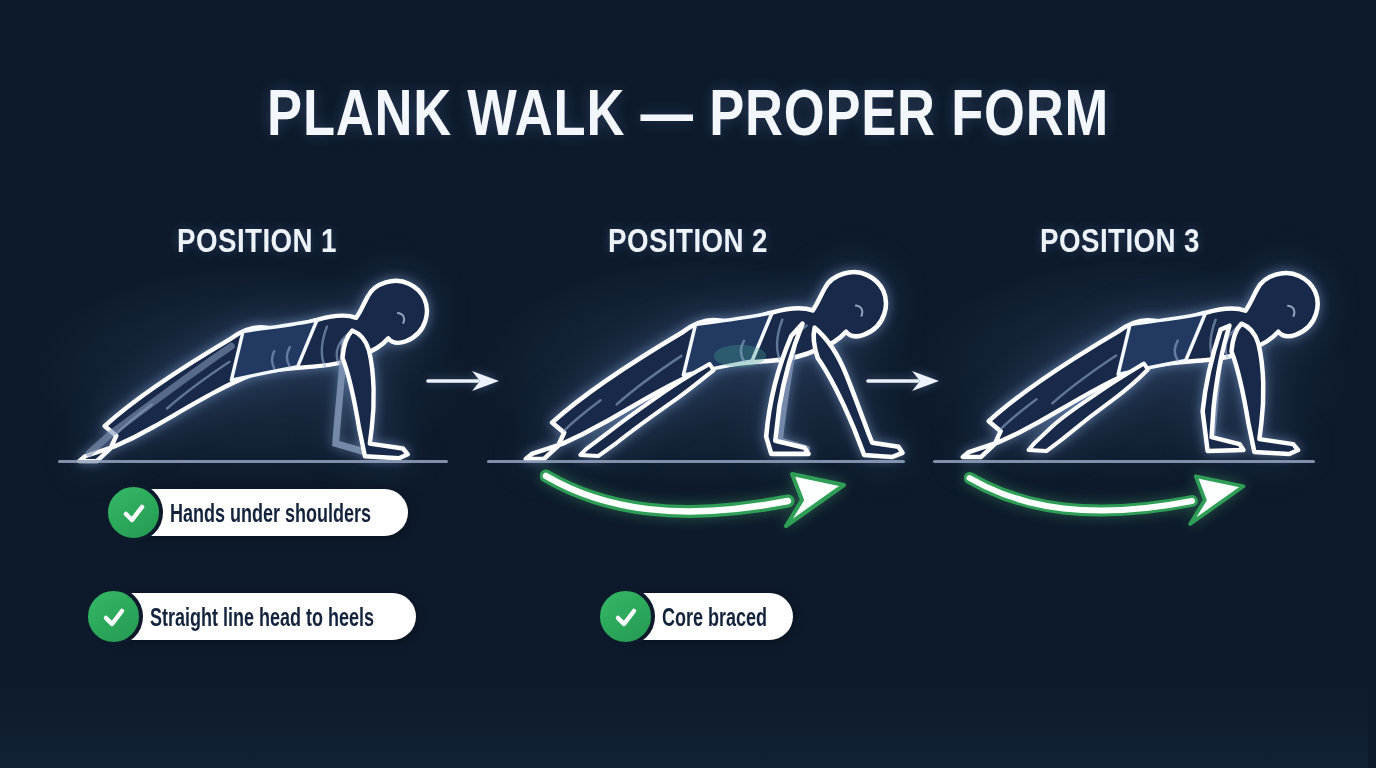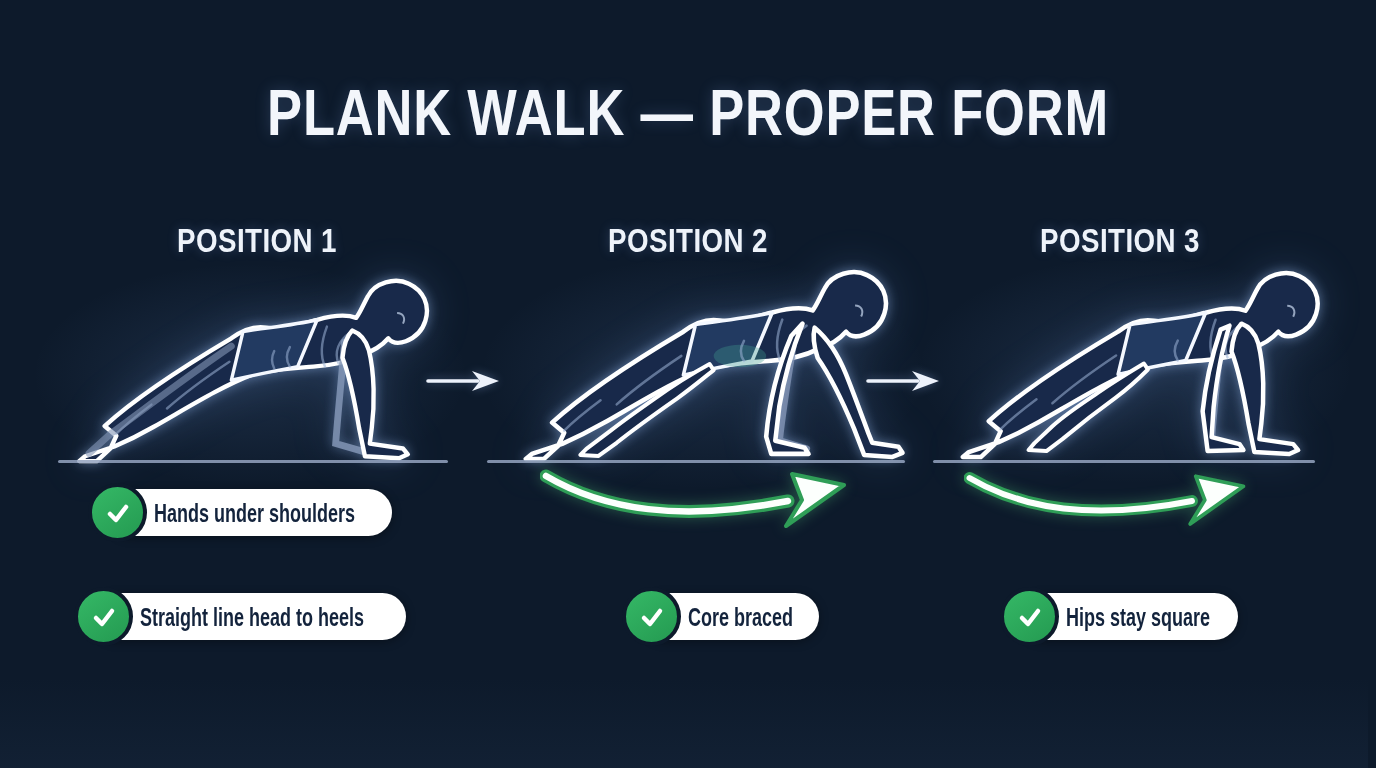--- a/index.html
+++ b/index.html
@@ -134,49 +134,41 @@
     <path d="M6,8 C64,42 140,54 248,33" fill="none" stroke="#2f9e57" stroke-width="13" stroke-linecap="round"></path>
     <path d="M6,8 C64,42 140,54 248,33" fill="none" stroke="#fcfffd" stroke-width="6.5" stroke-linecap="round"></path>
     <path d="M252,6 L304,17 L246,58 L262,32 Z" fill="#fcfffd" stroke="#2f9e57" stroke-width="4" stroke-linejoin="round"></path>
   </svg>
   <svg class="swoosh" style="left:964px;top:470px" width="285" height="62" viewBox="0 0 310 66">
     <path d="M6,8 C64,42 140,54 248,33" fill="none" stroke="#2f9e57" stroke-width="13" stroke-linecap="round"></path>
     <path d="M6,8 C64,42 140,54 248,33" fill="none" stroke="#fcfffd" stroke-width="6.5" stroke-linecap="round"></path>
     <path d="M252,6 L304,17 L246,58 L262,32 Z" fill="#fcfffd" stroke="#2f9e57" stroke-width="4" stroke-linejoin="round"></path>
   </svg>
 
-  <div class="badge" style="left:108px;top:489px;width:284px">
+  <div class="badge" style="left:124px;top:489px;width:284px">
     <span class="check">
       <svg width="26" height="26" viewBox="0 0 26 26">
           <path d="M5,14 L11,20 L21,7" fill="none" stroke="#ffffff" stroke-width="4.5" stroke-linecap="round" stroke-linejoin="round"></path>
         </svg>
     </span>
     <span class="label">Hands under shoulders</span>
   </div>
 
-  <div class="badge" style="left:94px;top:593px;width:312px">
+  <div class="badge" style="left:104px;top:593px;width:312px">
     <span class="check">
       <svg width="26" height="26" viewBox="0 0 26 26">
           <path d="M5,14 L11,20 L21,7" fill="none" stroke="#ffffff" stroke-width="4.5" stroke-linecap="round" stroke-linejoin="round"></path>
         </svg>
     </span>
     <span class="label">Straight line head to heels</span>
   </div>
 
-  <div class="badge" style="left:642px;top:593px;width:177px">
+  <div class="badge" style="left:616px;top:593px;width:177px">
     <span class="check">
       <svg width="26" height="26" viewBox="0 0 26 26">
           <path d="M5,14 L11,20 L21,7" fill="none" stroke="#ffffff" stroke-width="4.5" stroke-linecap="round" stroke-linejoin="round"></path>
         </svg>
     </span>
     <span class="label">Core braced</span>
   </div>
 
-  <div class="badge" style="left:1020px;top:593px;width:218px">
-    <span class="check">
-      <svg width="26" height="26" viewBox="0 0 26 26">
-          <path d="M5,14 L11,20 L21,7" fill="none" stroke="#ffffff" stroke-width="4.5" stroke-linecap="round" stroke-linejoin="round"></path>
-        </svg>
-    </span>
-    <span class="label">Hips stay square</span>
-  </div>
 
 </div>
 
 </body></html>

